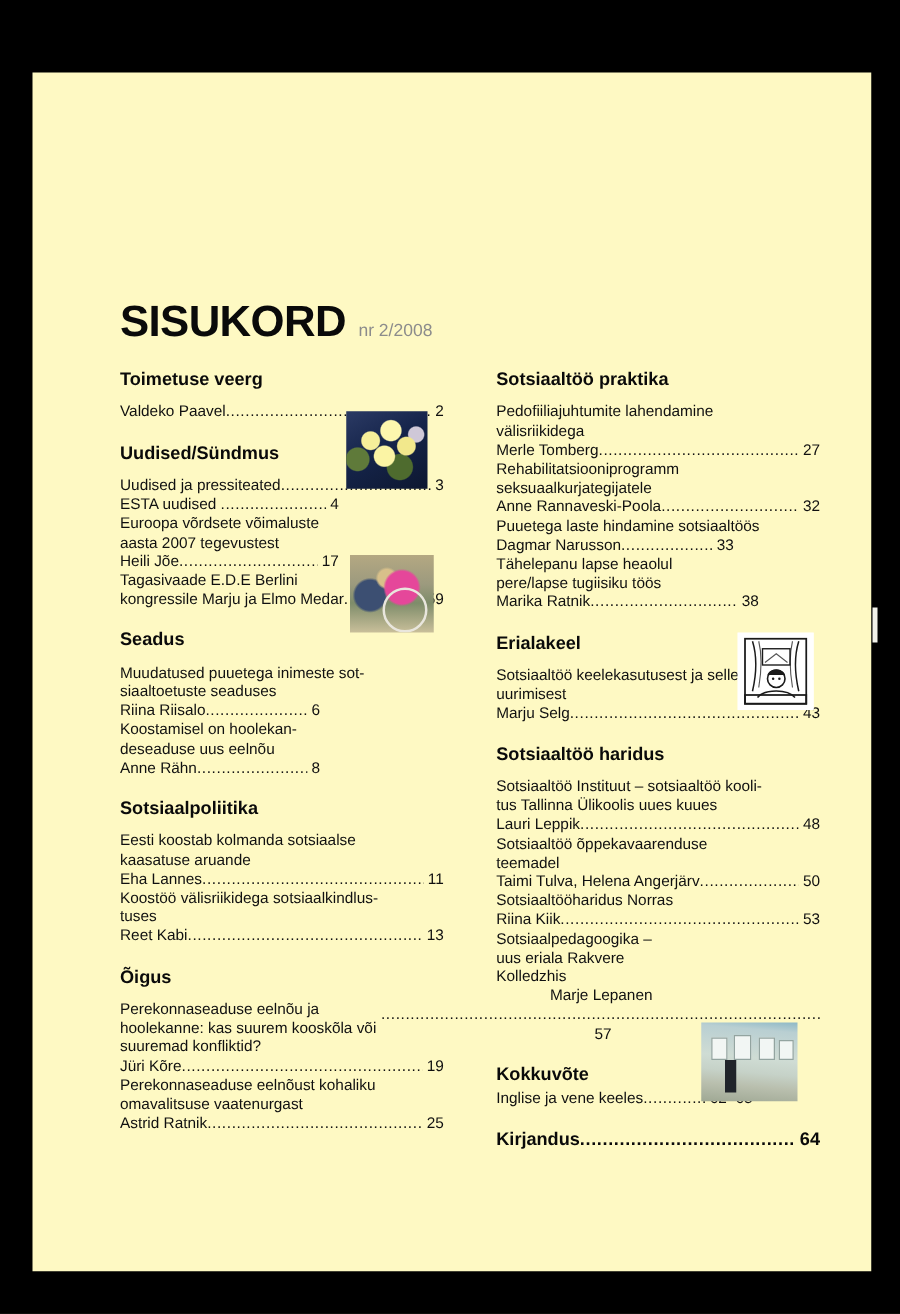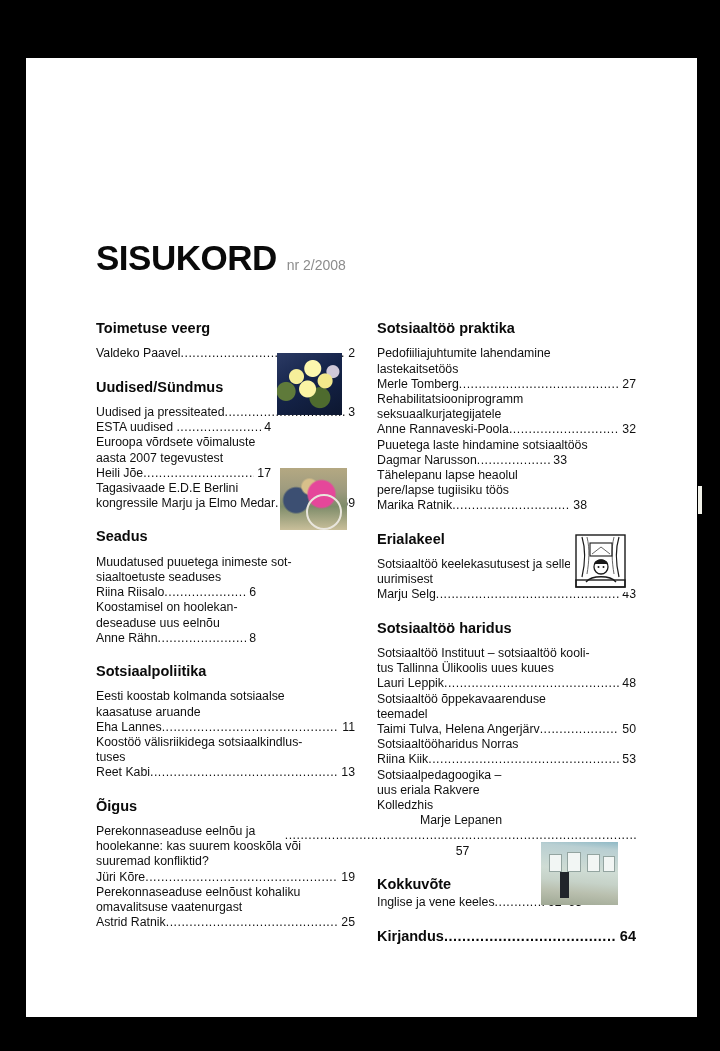--- a/index.html
+++ b/index.html
@@ -14,21 +14,21 @@
     overflow: hidden;
     font-family: "Liberation Sans", sans-serif;
   }
 
   #page {
     position: absolute;
     left: 26px;
     top: 58px;
     width: 671px;
     height: 959px;
-    background: #ffffff;
+    background: #fef9c3;
     overflow: hidden;
   }
 
   #scroll-mark {
     position: absolute;
     left: 698px;
     top: 486px;
     width: 4px;
     height: 28px;
     background: #f2f2ea;
@@ -53,22 +53,21 @@
     color: #8c8c8c;
     font-weight: normal;
   }
 
   #columns {
     position: absolute;
     left: 70px;
     top: 238px;
     width: 545px;
     display: flex;
-    gap: 22px;
-    margin-top: 24px;
+    gap: 42px;
   }
   .col {
     width: 259px;
     position: relative;
   }
 
   .sec-head {
     font-size: 14.5px;
     font-weight: bold;
     color: #0a0a0a;
@@ -286,21 +285,21 @@
         </div>
         <div class="thumb" id="thumb-flowers"></div>
         <div class="thumb" id="thumb-wheelchair">
           <div id="thumb-wheel-ring"></div>
         </div>
       </div>
     <div class="col" id="col-right">
         <div class="sec-head">Sotsiaaltöö praktika</div>
         <p class="entry">
           <span class="ln">Pedofiiliajuhtumite lahendamine</span>
-          <span class="ln">lastekaitsetöös</span>
+          <span class="ln">välisriikidega</span>
         </p>
         <div class="dotrow">
           <span class="nm">Merle Tomberg</span>
           <span class="dots">..........................................................................................</span>
           <span class="pg">27</span>
         </div>
         <p class="entry">
           <span class="ln">Rehabilitatsiooniprogramm</span>
           <span class="ln">seksuaalkurjategijatele</span>
         </p>

